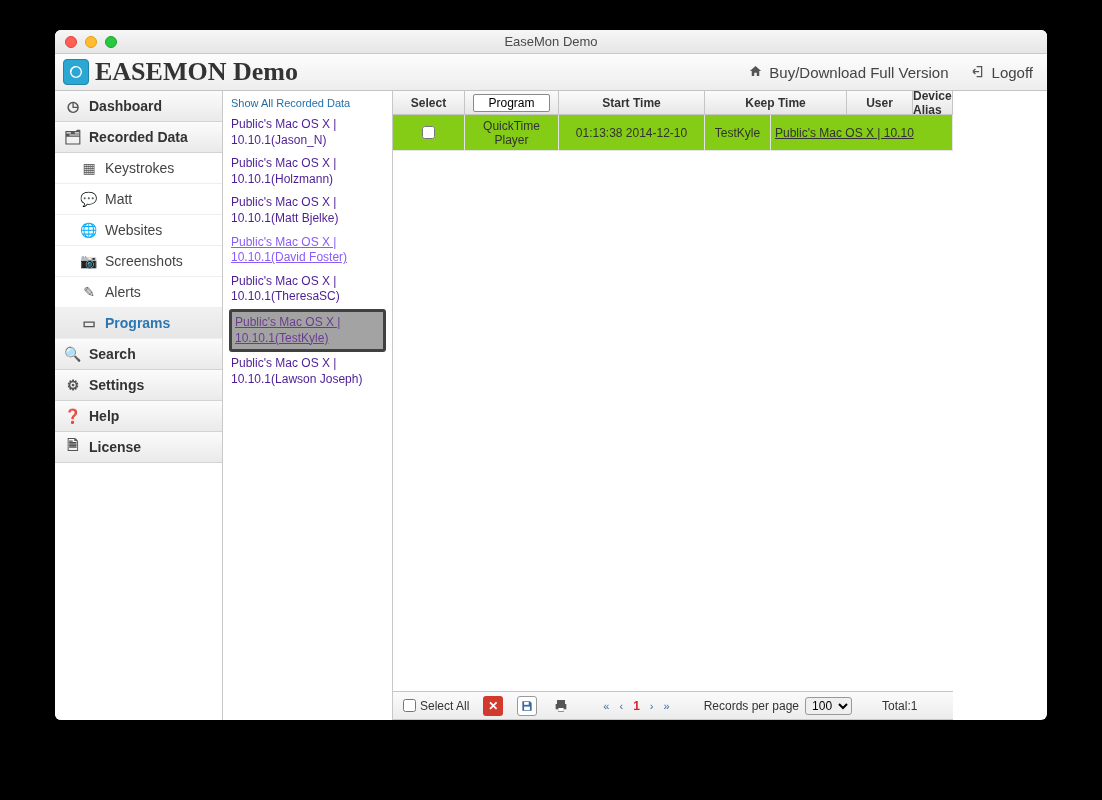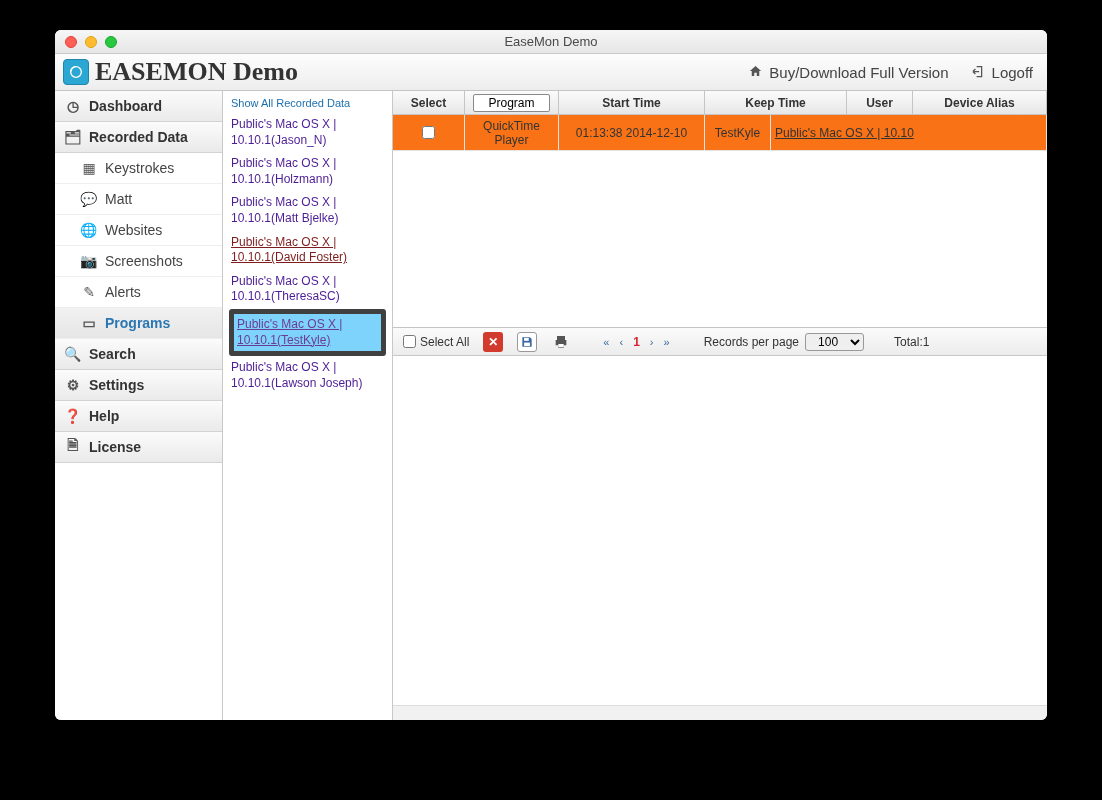--- a/index.html
+++ b/index.html
@@ -71,57 +71,57 @@
   .nav-item.active { background:linear-gradient(#f1f1f1,#e6e6e6); color:#2a77b3; font-weight:600;}
   .nav-item .nicon { width:16px; height:16px; display:inline-flex; align-items:center; justify-content:center; color:#555; font-size:14px;}
   
   .devices {
     width:170px; border-right:1px solid #c8c8c8; background:#fff; overflow-y:auto; flex:none; font-size:12px;
     padding:4px 6px 10px;
   }
   .dev-top { color:#1d6fae; font-size:11px; padding:2px 2px 4px; overflow:hidden; white-space:nowrap;}
   .device { color:#4c1d95; padding:4px 2px; cursor:pointer; line-height:1.3;}
   .device u { text-decoration: none; }
-  .device.visited { color:#7f1d1d; }
+  .device.visited { color:#8b5cf6; }
   .device.visited u { text-decoration: underline; }
-  .device.selected { border:5px solid #404040; border-radius:3px; padding:3px 3px; background:#7dd3fc; color:#6b3d92;}
+  .device.selected { border:3px solid #404040; border-radius:3px; padding:3px 3px; background:#a3a3a3; color:#6b3d92;}
   .device.selected u { text-decoration: underline;}
   
-  .content { flex:1; display:flex; flex-direction:column; min-width:0;gap:15px;}
+  .content { flex:1; display:flex; flex-direction:row; min-width:0;gap:15px;}
   .grid-wrap { flex:0 0 265px; display:flex; flex-direction:column; border-bottom:1px solid #c8c8c8;}
   .thead { display:flex; background:linear-gradient(#fbfbfb,#e7e7e7); height:24px; border-bottom:1px solid #c5c5c5; flex:none;}
   .th { border-right:1px solid #c5c5c5; display:flex; align-items:center; justify-content:center; font-weight:600; font-size:12px; color:#333;}
   .th.prog { padding:0;}
   .prog-btn { background:#fff; border:1px solid #8a8a8a; border-radius:2px; padding:1px 14px; font-size:12px; cursor:pointer;}
   .c-sel   { width:72px; }
   .c-prog  { width:94px; }
   .c-start { width:146px; }
   .c-keep  { width:142px; }
   .c-user  { width:66px; }
   .c-dev   { flex:1; }
   .tbody { flex:1; overflow:auto; background:#fff;}
   .tr { display:flex; height:36px; align-items:stretch; border-bottom:1px solid #e4e4e4;}
-  .tr.zebra { background:#f97316;}
+  .tr.zebra { background:#84cc16;}
   .td { border-right:1px solid #e4e4e4; display:flex; align-items:center; justify-content:center; font-size:12px; padding:0 4px; text-align:center;}
   .td.left { justify-content:flex-start;text-decoration:underline; }
   
   .gfooter {
     height:28px; flex:none; background:linear-gradient(#fbfbfb,#ececec); border-top:1px solid #c5c5c5;
     display:flex; align-items:center; gap:14px; padding:0 10px; font-size:12px; color:#333;
   }
   .gfooter .chk { display:flex; align-items:center; gap:4px;}
   .gfooter .btnicon { width:20px; height:20px; border-radius:3px; display:flex; align-items:center; justify-content:center; font-size:12px; cursor:pointer;}
   .btnicon.del { background:#d23a2e; color:#fff; font-weight:bold;}
   .btnicon.save { background:#fff; border:1px solid #999; }
   .btnicon.print { color:#555; }
   .pager { display:flex; align-items:center; gap:10px; margin-left:18px;}
   .pager span.pg { color:#d23; font-weight:bold;}
   .pgbtn { color:#3b6aa0; cursor:pointer; font-size:11px;}
   .rpp { display:flex; align-items:center; gap:6px; margin-left:20px;}
-  .rpp select { font-size:12px; border:1px solid #999; border-radius:3px; padding:0 8px;}
+  .rpp select { font-size:12px; border:1px solid #999; border-radius:3px; padding:0 2px;}
   .total { margin-left:16px;}
   
   .report-split { flex:1; display:flex; min-height:0;}
   .report-left { flex:0 0 400px; border-right:1px solid #c8c8c8; position:relative; padding:14px 18px; overflow:auto;}
   .report-right { flex:1; }
   .report-left .line { font-size:14px; }
   .report-left .label { font-weight:bold;}
   .rlink { color:#1d6fae; font-weight:bold; cursor:pointer;}
   .rlink.active { background:#ffef55;}
   .sep { color:#444; padding:0 4px;}

